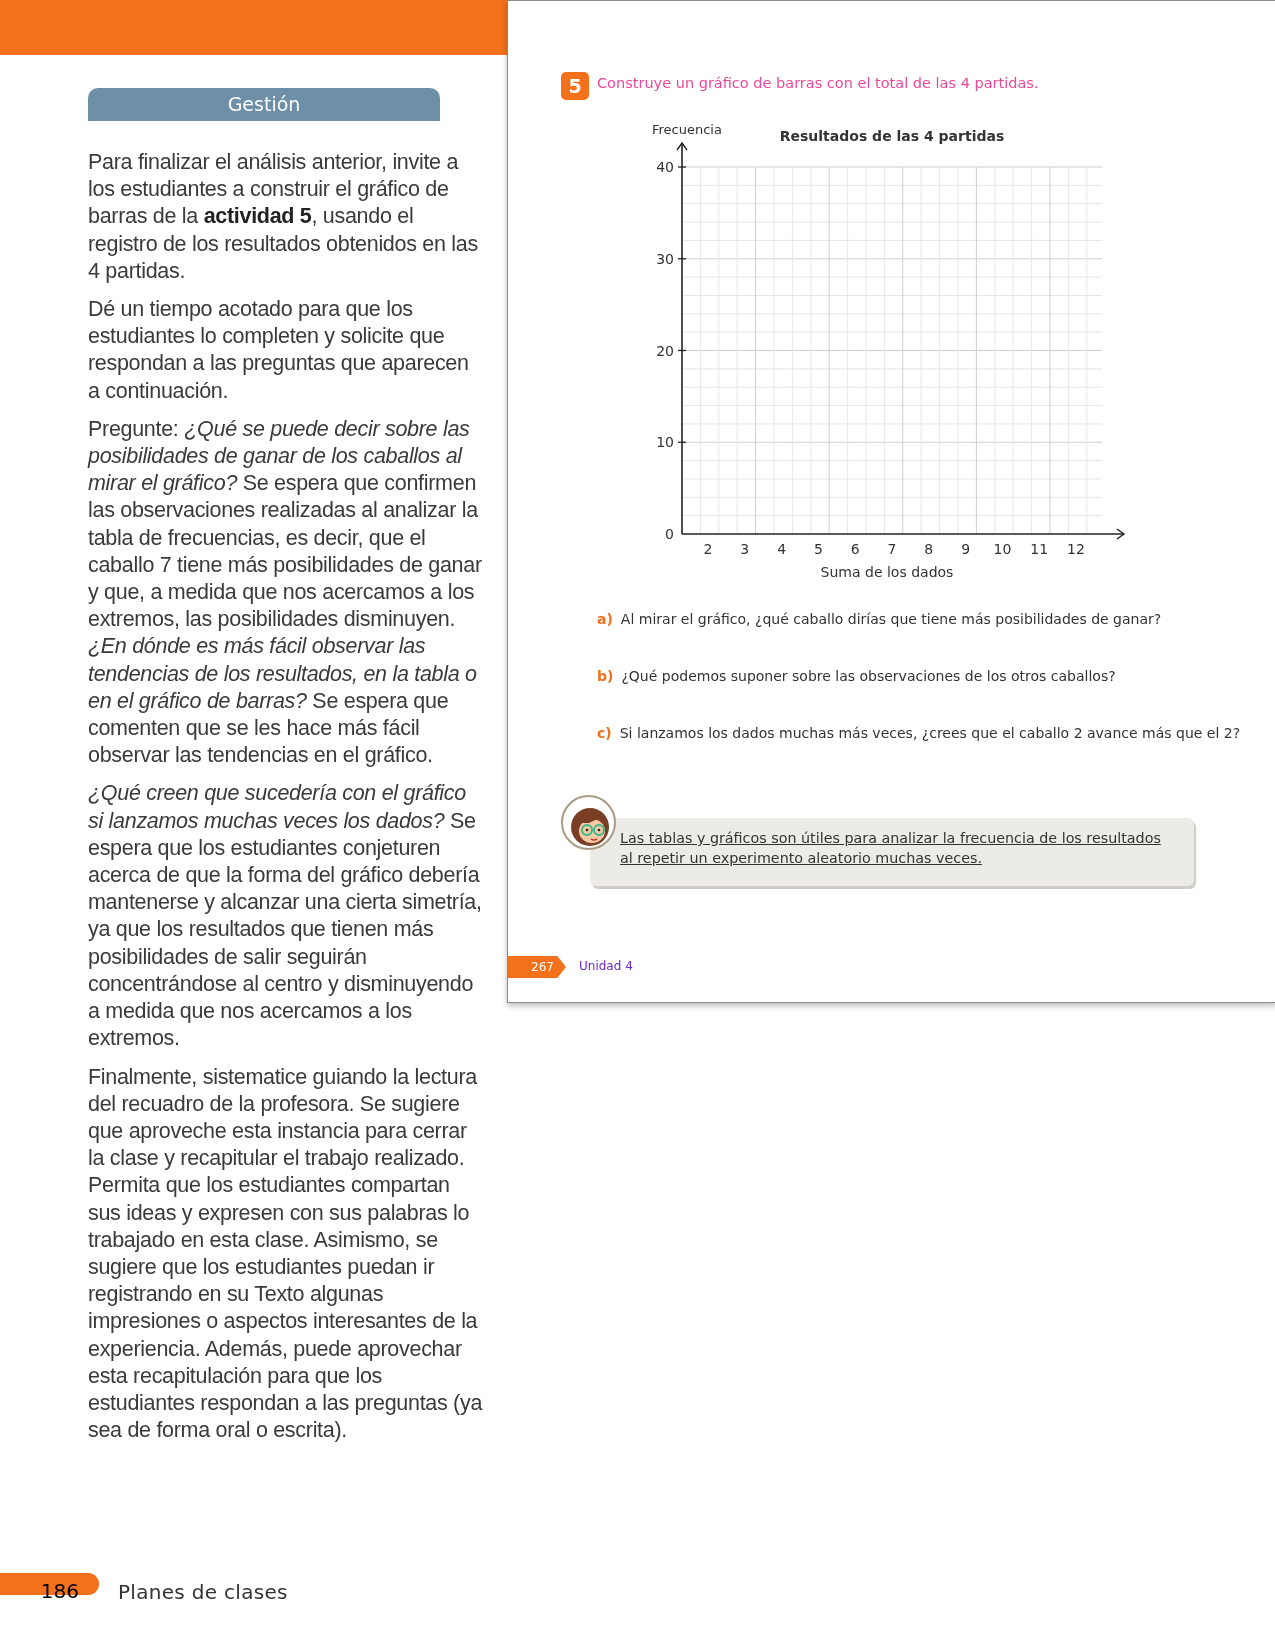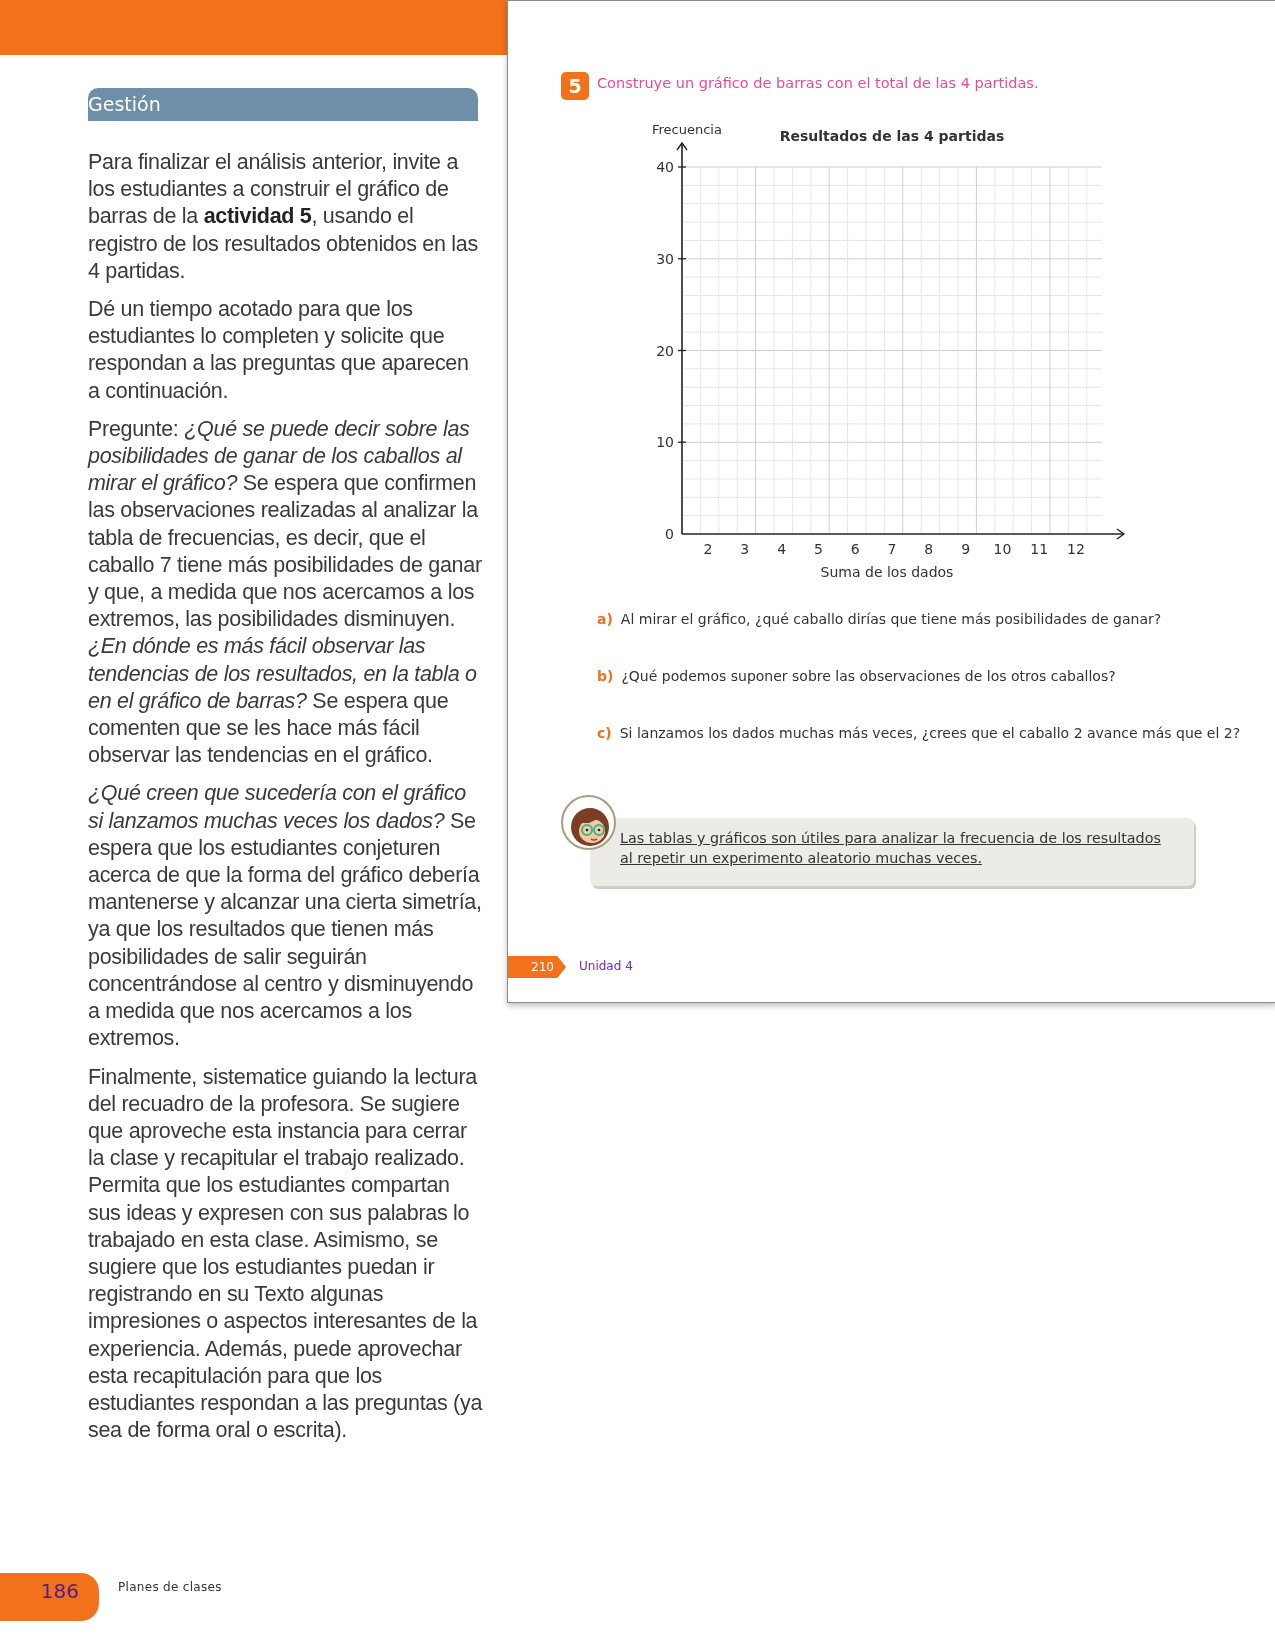--- a/index.html
+++ b/index.html
@@ -1,24 +1,24 @@
 <!DOCTYPE html>
 <html><head>
 <meta charset="utf-8">
 <style>
   * { box-sizing: border-box; margin: 0; padding: 0; }
   body { width: 1275px; height: 1650px; position: relative; background: #fff; font-family: "DejaVu Sans", sans-serif; overflow: hidden; }
   .top-bar { position: absolute; left: 0; top: 0; width: 508px; height: 55px; background: #f2711a; }
-  .gestion { position: absolute; left: 88px; top: 88px; width: 390px; height: 33px; background: #6d90a8; border-radius: 10px 10px 0 0; color: #fff; font-family: "DejaVu Sans", sans-serif; font-size: 19px; line-height: 33px; }
+  .gestion { position: absolute; left: 88px; top: 88px; width: 352px; height: 33px; background: #6d90a8; border-radius: 10px 10px 0 0; color: #fff; text-align: center; font-family: "DejaVu Sans", sans-serif; font-size: 19px; line-height: 33px; }
   .left-text { position: absolute; left: 88px; top: 133px; width: 395px; font-family: "Liberation Sans", sans-serif; font-size: 21.5px; line-height: 27.2px; color: #3a3a3a; letter-spacing: -0.3px; margin-top: 16px; }
   .left-text p { margin-bottom: 11px; }
   .left-text b { font-weight: bold; color: #222; }
   .left-text i { font-style: italic; }
-  .footer-pill { position: absolute; left: 0; top: 1573px; width: 99px; height: 48px; background: #f2711a; border-radius: 0 18px 18px 0; color: #4c1d95; font-size: 20px; line-height: 36px; text-align: right; padding-right: 20px; font-family: "DejaVu Sans", sans-serif; padding-left: 40px; }
-  .footer-label { position: absolute; left: 118px; top: 1580px; font-size: 12px; color: #333; font-family: "DejaVu Sans", sans-serif; letter-spacing: 0.3px; }
+  .footer-pill { position: absolute; left: 0; top: 1573px; width: 99px; height: 22px; background: #f2711a; border-radius: 0 18px 18px 0; color: #000000; font-size: 20px; line-height: 36px; text-align: right; padding-right: 20px; font-family: "DejaVu Sans", sans-serif; padding-left: 40px; }
+  .footer-label { position: absolute; left: 118px; top: 1580px; font-size: 20px; color: #333; font-family: "DejaVu Sans", sans-serif; letter-spacing: 0.3px; }
 
   .inset { position: absolute; left: 507px; top: 0; width: 770px; height: 1003px; border: 1px solid #8a8a8a; background: #fff; box-shadow: 0 3px 6px rgba(0,0,0,0.25); }
   .act-num { position: absolute; left: 561px; top: 72px; width: 28px; height: 28px; background: #f2711a; color: #fff; border-radius: 5px; font-weight: bold; font-size: 19px; line-height: 28px; text-align: center; }
   .act-text { position: absolute; left: 597px; top: 75px; font-size: 14.5px; color: #ec4899; }
   svg.chart { position: absolute; left: 600px; top: 115px; }
   .q { position: absolute; left: 597px; font-size: 14px; color: #333; }
   .q .lt { color: #f2711a; font-weight: bold; margin-right: 8px; }
   .note { position: absolute; left: 590px; top: 818px; width: 604px; height: 68px; background: #ecebe6; border-radius: 6px; box-shadow: 2px 3px 0 #cfcdc6; padding: 10px 30px; font-size: 14.3px; line-height: 20px; color: #333; text-decoration: underline; }
   .avatar { position: absolute; left: 561px; top: 795px; width: 55px; height: 55px; border-radius: 50%; border: 2px solid #a89c86; background: #fff; overflow: hidden; }
   .page-pill { position: absolute; left: 508px; top: 956px; width: 58px; height: 22px; background: #f2711a; color: #fff; font-size: 12px; line-height: 22px; text-align: right; padding-right: 12px; clip-path: polygon(0 0, 85% 0, 100% 50%, 85% 100%, 0 100%); }
@@ -127,14 +127,14 @@
     <ellipse cx="29" cy="34" rx="13" ry="12" fill="#f5c9a3"></ellipse>
     <path d="M10 26 Q20 10 42 20 Q34 22 26 26 Z" fill="#7a3e24"></path>
     <circle cx="24" cy="33" r="5" fill="none" stroke="#3bb58a" stroke-width="2"></circle>
     <circle cx="36" cy="33" r="5" fill="none" stroke="#3bb58a" stroke-width="2"></circle>
     <circle cx="24" cy="33" r="1.3" fill="#222"></circle>
     <circle cx="36" cy="33" r="1.3" fill="#222"></circle>
     <path d="M28 42 Q31 44 34 42" stroke="#c0392b" stroke-width="1.6" fill="none"></path>
   </svg>
 </div>
 
-<div class="page-pill">210</div>
+<div class="page-pill">267</div>
 <div class="page-unit">Unidad 4</div>
 
 </body></html>

